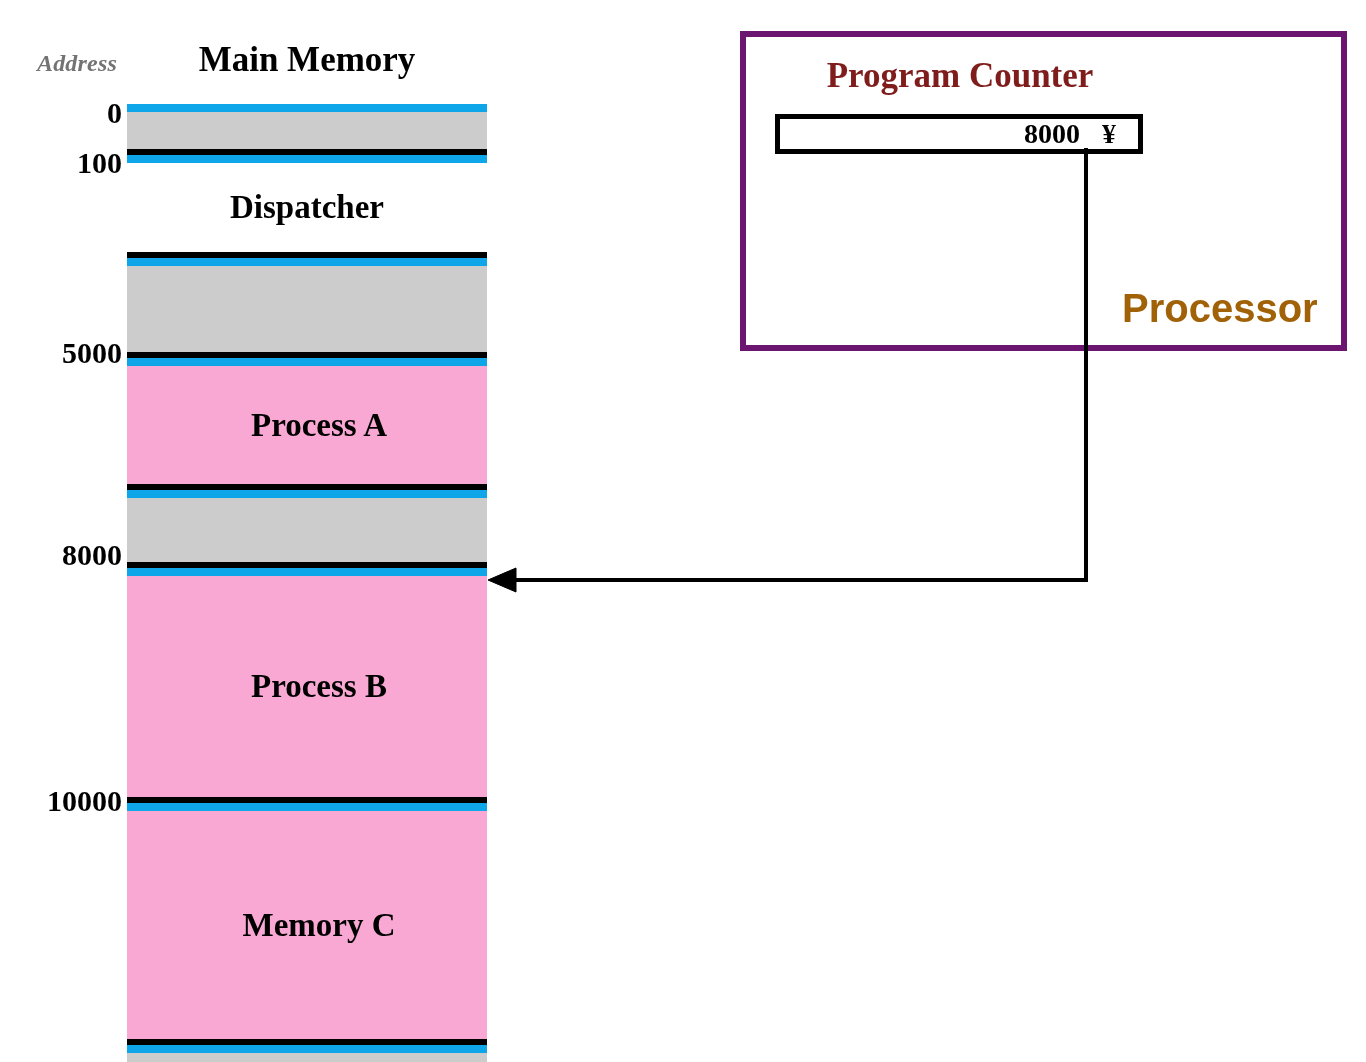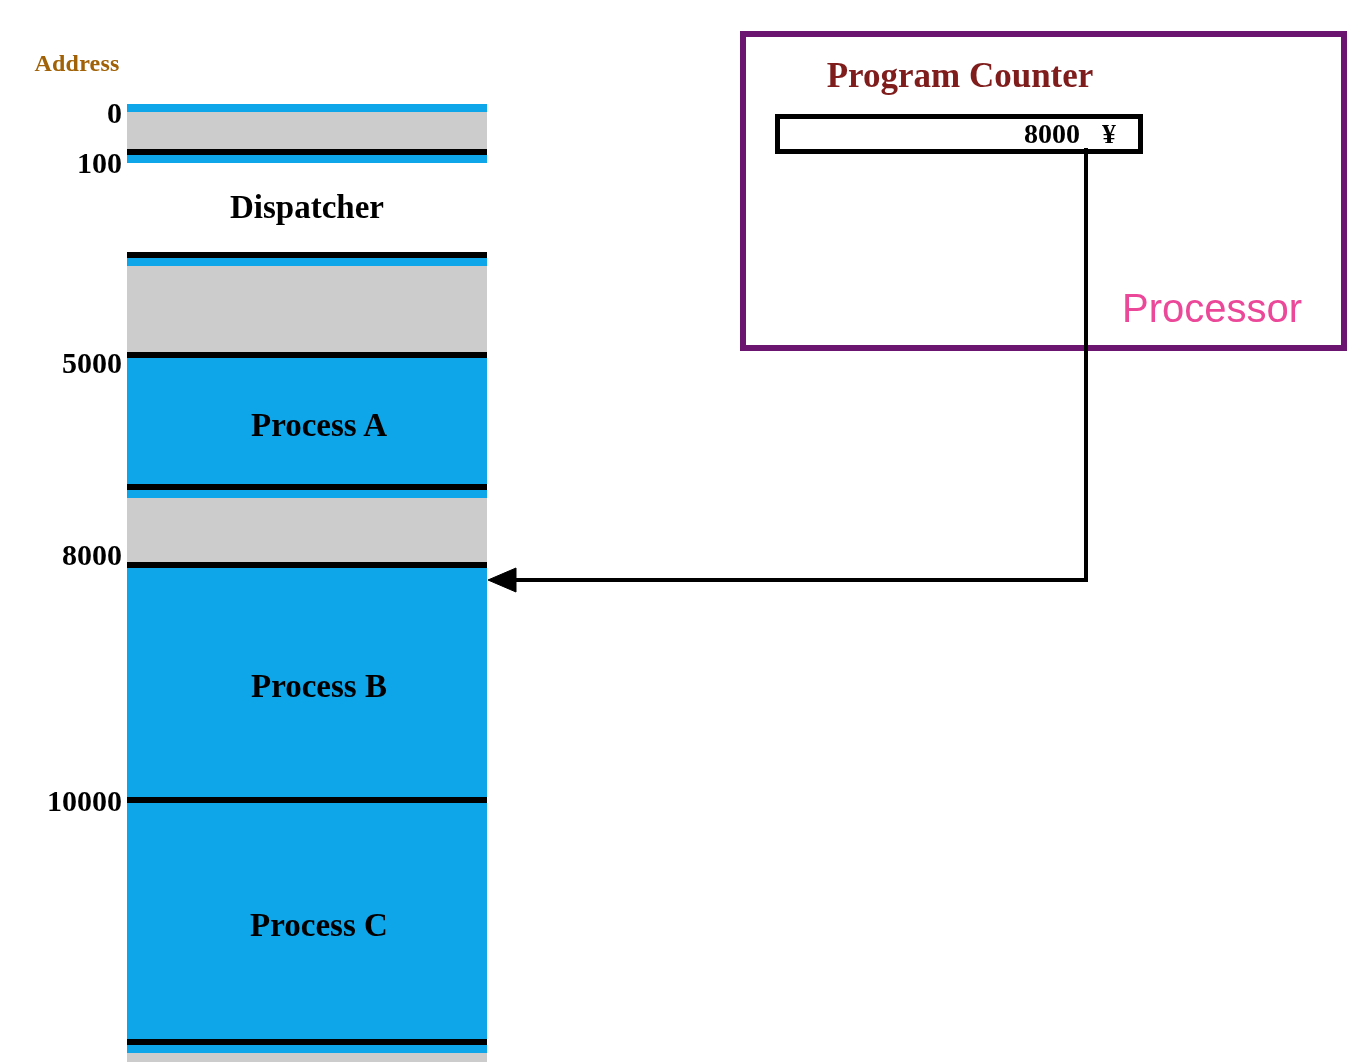--- a/index.html
+++ b/index.html
@@ -22,23 +22,24 @@
   
   .hdr-address {
     position: absolute;
     left: 22px;
     top: 50px;
     width: 110px;
     text-align: center;
     font-family: "Liberation Serif", serif;
     font-weight: bold;
     font-size: 24px;
-    color: #a16207;
+    color: #737373;
     letter-spacing: 0.2px;
     white-space: nowrap;
+    font-style: italic;
   }
   .hdr-mainmem {
     position: absolute;
     left: 127px;
     top: 40px;
     width: 360px;
     text-align: center;
     font-family: "Liberation Serif", serif;
     font-weight: bold;
     font-size: 35px;
@@ -71,21 +72,21 @@
   .mem-block .blk-label {
     font-family: "Liberation Serif", serif;
     font-weight: bold;
     font-size: 33px;
     color: #000000;
     white-space: nowrap;
     line-height: 1;
   }
   .fill-gray  { background: #cccccc; }
   .fill-white { background: #ffffff; }
-  .fill-blue  { background: #0ea5e9; padding-left: 24px; }
+  .fill-blue  { background: #f9a8d4; padding-left: 24px; }
 
   
   .addr-label {
     position: absolute;
     width: 112px;
     text-align: right;
     font-family: "Liberation Serif", serif;
     font-weight: bold;
     font-size: 30px;
     color: #000000;
@@ -148,23 +149,23 @@
     font-size: 28px;
     color: #000000;
     line-height: 1;
     white-space: nowrap;
   }
   .processor-label {
     position: absolute;
     left: 1122px;
     top: 286px;
     font-family: "Liberation Sans", sans-serif;
-    font-weight: normal;
+    font-weight: bold;
     font-size: 40px;
-    color: #ec4899;
+    color: #a16207;
     white-space: nowrap;
     text-align: center;
   }
 
   
   #pc-pointer-line {
     position: absolute;
     left: 0;
     top: 0;
     width: 1366px;
@@ -172,26 +173,27 @@
     pointer-events: none;
   }
 </style>
 </head>
 <body>
 
 <div id="canvas">
 
   <div class="hdr-address">Address</div>
 
+  <div class="hdr-mainmem">Main Memory</div>
 
   <div class="addr-label" style="left:10px; top:98px;">0</div>
 
   <div class="addr-label" style="left:10px; top:148px;font-family:Liberation Serif, serif;">100</div>
 
-  <div class="addr-label" style="left:10px; top:348px;">5000</div>
+  <div class="addr-label" style="left:10px; top:338px;">5000</div>
 
   <div class="addr-label" style="left:10px; top:540px;">8000</div>
 
   <div class="addr-label" style="left:10px; top:786px;">10000</div>
 
   <div id="memory-map">
 
     <div class="mem-block fill-gray" style="top:-6px; height:51px;">
       <span class="blk-label"></span>
     </div>
@@ -210,21 +212,21 @@
 
     <div class="mem-block fill-gray" style="top:380px; height:78px;">
       <span class="blk-label"></span>
     </div>
 
     <div class="mem-block fill-blue" style="top:458px; height:235px;">
       <span class="blk-label">Process B</span>
     </div>
 
     <div class="mem-block fill-blue" style="top:693px; height:242px;">
-      <span class="blk-label">Process C</span>
+      <span class="blk-label">Memory C</span>
     </div>
 
     <div class="mem-block fill-gray" style="top:935px; height:23px; border-bottom:none;">
       <span class="blk-label"></span>
     </div>
 
   </div>
 
   <div id="processor-box"></div>
 

